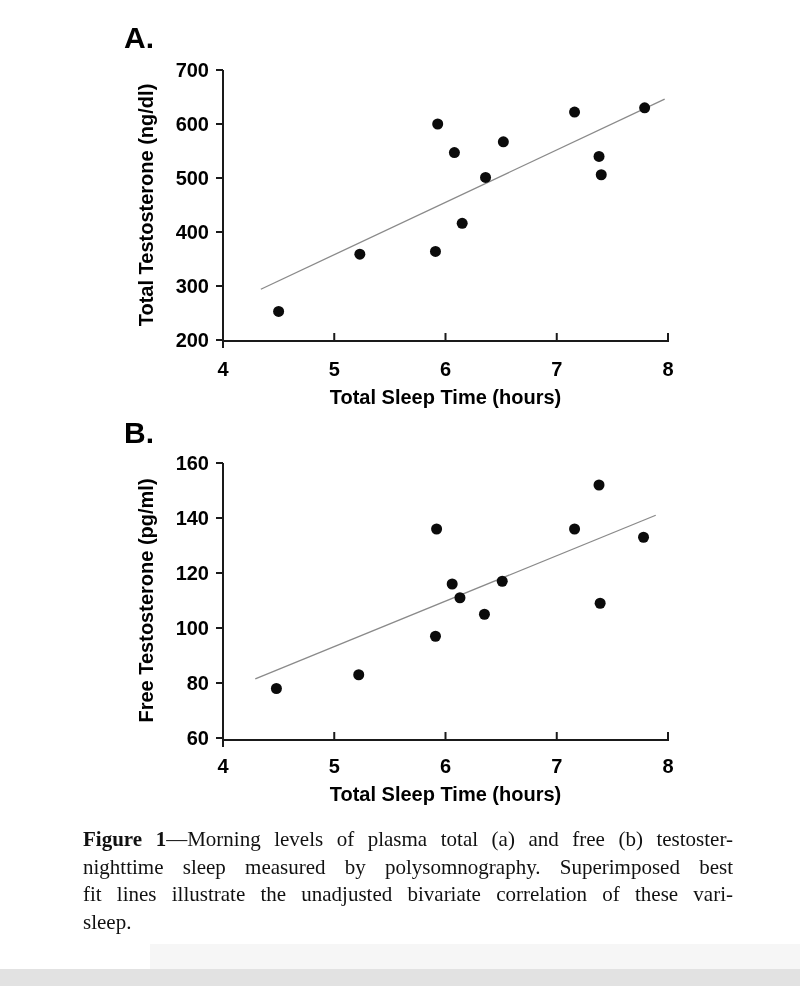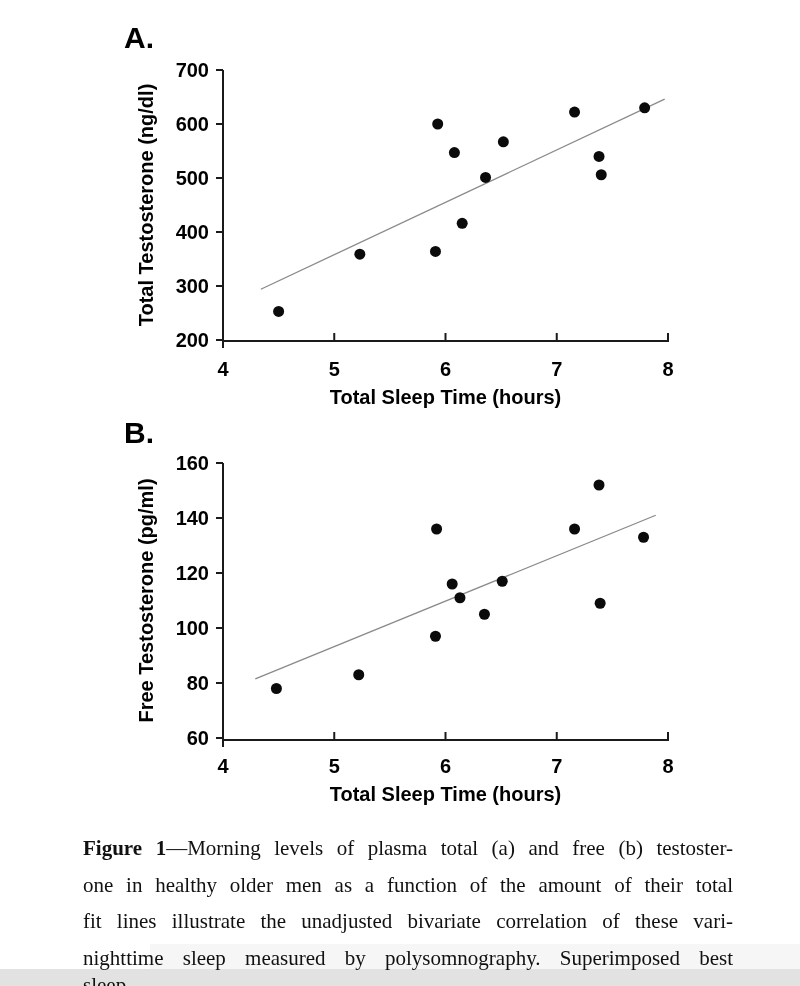--- a/index.html
+++ b/index.html
@@ -18,21 +18,21 @@
     position: absolute;
     left: 83px;
     top: 826px;
     width: 650px;
     font-family: "Liberation Serif", serif;
     font-size: 21px;
     line-height: 27.5px;
     color: #111111;
   }
   .cap-line { text-align: justify; }
-  .cap-line.just { text-align-last: justify; margin-top: 9px; }
+  .cap-line.just { text-align-last: justify; }
   .cap-line b { font-weight: bold; }
   .bottom-strip {
     position: absolute;
     left: 0;
     top: 969px;
     width: 800px;
     height: 17px;
     background: #e2e2e2;
   }
   .faint-strip {
@@ -132,20 +132,19 @@
       <circle cx="574.55" cy="114" r="5.5" fill="#0b0b0b"></circle>
       <circle cx="599.025" cy="70" r="5.5" fill="#0b0b0b"></circle>
       <circle cx="600.1375" cy="188.25" r="5.5" fill="#0b0b0b"></circle>
       <circle cx="643.5250000000001" cy="122.25" r="5.5" fill="#0b0b0b"></circle>
     </svg>
 
   <div class="faint-strip"></div>
 
   <div class="caption">
     <div class="cap-line just"><b>Figure 1</b><span>—Morning levels of plasma total (a) and free (b) testoster-</span></div>
-    <div class="cap-line just">one in healthy older men as a function of the amount of their total</div>
+    <div class="cap-line just">nighttime sleep measured by polysomnography. Superimposed best</div>
     <div class="cap-line just">fit lines illustrate the unadjusted bivariate correlation of these vari-</div>
-    <div class="cap-line just">nighttime sleep measured by polysomnography. Superimposed best</div>
     <div class="cap-line">sleep.</div>
   </div>
 
   <div class="bottom-strip"></div>
 </div>
 
 </body></html>

